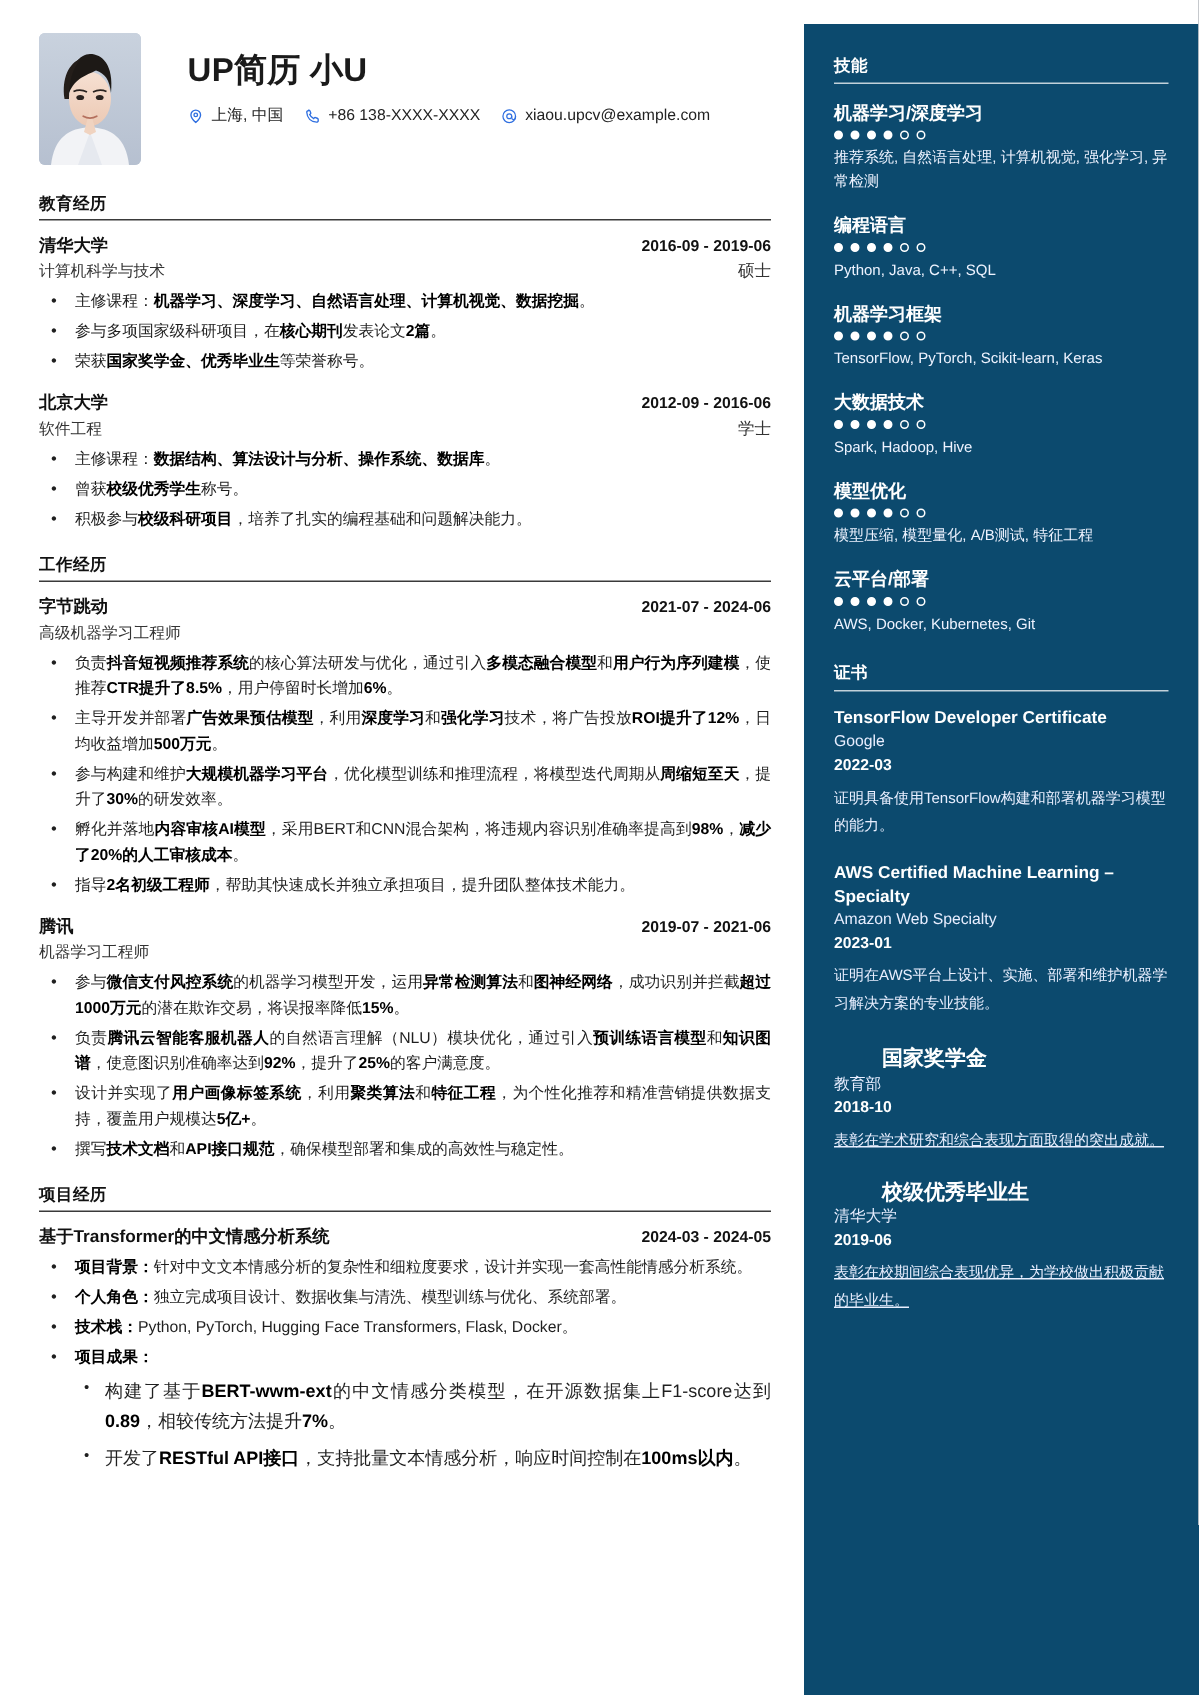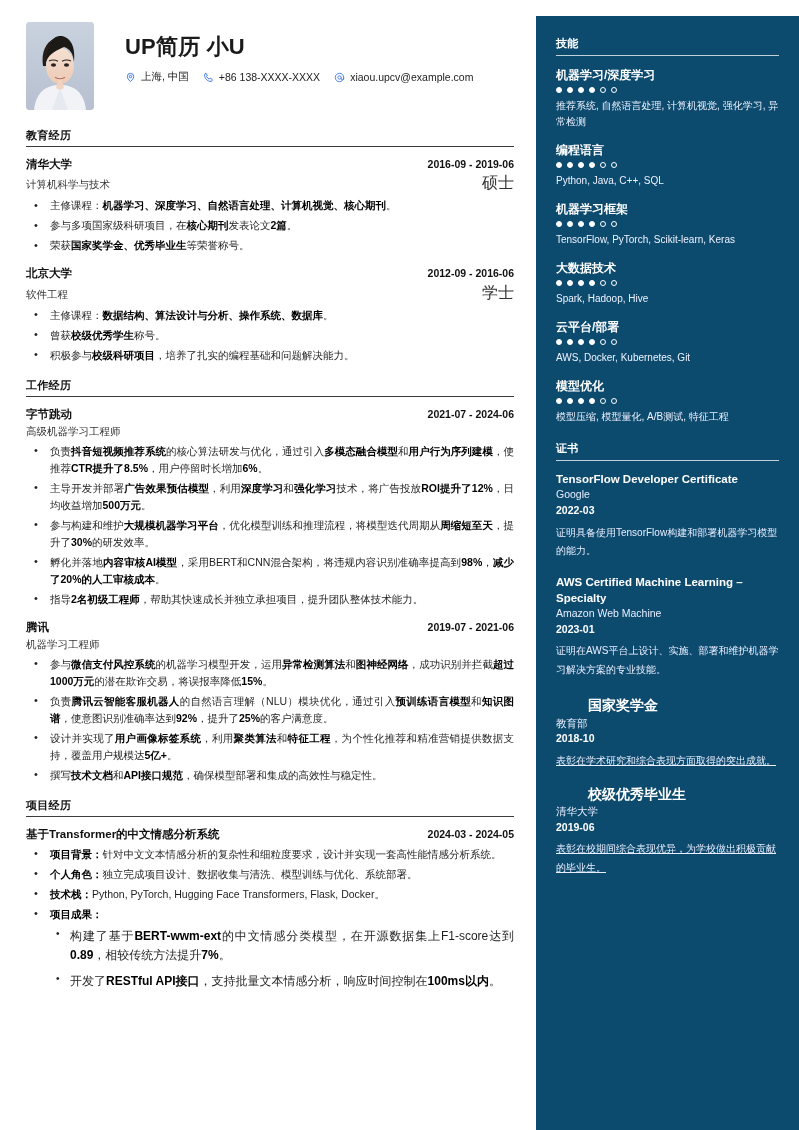--- a/index.html
+++ b/index.html
@@ -116,21 +116,21 @@
     font-weight: 700;
     color: #111;
     white-space: nowrap;
   }
   .entry-role {
     font-size: 10.5px;
     color: #333;
     line-height: 1.6;
   }
   .entry-degree {
-    font-size: 16px;
+    font-size: 11px;
     color: #333;
     white-space: nowrap;
     text-align: center;
   }
 
   ul.bullets {
     list-style: none;
     margin: 3px 0 0 0;
     padding: 0;
   }
@@ -342,21 +342,21 @@
           <div class="entry">
             <div class="entry-line1">
               <div class="entry-org">清华大学</div>
               <div class="entry-date">2016-09 - 2019-06</div>
             </div>
             <div class="entry-line2">
               <div class="entry-role">计算机科学与技术</div>
               <div class="entry-degree">硕士</div>
             </div>
             <ul class="bullets">
-              <li>主修课程：<span class="b">机器学习、深度学习、自然语言处理、计算机视觉、核心期刊</span>。</li>
+              <li>主修课程：<span class="b">机器学习、深度学习、自然语言处理、计算机视觉、数据挖掘</span>。</li>
               <li>参与多项国家级科研项目，在<span class="b">核心期刊</span>发表论文<span class="b">2篇</span>。</li>
               <li>荣获<span class="b">国家奖学金、优秀毕业生</span>等荣誉称号。</li>
             </ul>
           </div>
           <div class="entry">
             <div class="entry-line1">
               <div class="entry-org">北京大学</div>
               <div class="entry-date">2012-09 - 2016-06</div>
             </div>
             <div class="entry-line2">
@@ -479,58 +479,58 @@
               <span class="dot filled"></span>
               <span class="dot filled"></span>
               <span class="dot filled"></span>
               <span class="dot filled"></span>
               <span class="dot"></span>
               <span class="dot"></span>
             </div>
             <div class="skill-detail">Spark, Hadoop, Hive</div>
           </div>
           <div class="skill">
+            <div class="skill-name">模型优化</div>
+            <div class="dots">
+              <span class="dot filled"></span>
+              <span class="dot filled"></span>
+              <span class="dot filled"></span>
+              <span class="dot filled"></span>
+              <span class="dot"></span>
+              <span class="dot"></span>
+            </div>
+            <div class="skill-detail">模型压缩, 模型量化, A/B测试, 特征工程</div>
+          </div>
+          <div class="skill">
             <div class="skill-name">云平台/部署</div>
             <div class="dots">
               <span class="dot filled"></span>
               <span class="dot filled"></span>
               <span class="dot filled"></span>
               <span class="dot filled"></span>
               <span class="dot"></span>
               <span class="dot"></span>
             </div>
             <div class="skill-detail">AWS, Docker, Kubernetes, Git</div>
-          </div>
-          <div class="skill">
-            <div class="skill-name">模型优化</div>
-            <div class="dots">
-              <span class="dot filled"></span>
-              <span class="dot filled"></span>
-              <span class="dot filled"></span>
-              <span class="dot filled"></span>
-              <span class="dot"></span>
-              <span class="dot"></span>
-            </div>
-            <div class="skill-detail">模型压缩, 模型量化, A/B测试, 特征工程</div>
           </div>
         </div>
     </div>
 
     <div class="sb-section">
       <div class="sb-sec-title">证书</div>
       <div>
           <div class="cert">
             <div class="cert-name">TensorFlow Developer Certificate</div>
             <div class="cert-issuer">Google</div>
             <div class="cert-date">2022-03</div>
             <div class="cert-desc">证明具备使用TensorFlow构建和部署机器学习模型的能力。</div>
           </div>
           <div class="cert">
             <div class="cert-name">AWS Certified Machine Learning – Specialty</div>
-            <div class="cert-issuer">Amazon Web Machine</div>
+            <div class="cert-issuer">Amazon Web Specialty</div>
             <div class="cert-date">2023-01</div>
             <div class="cert-desc">证明在AWS平台上设计、实施、部署和维护机器学习解决方案的专业技能。</div>
           </div>
         </div>
     </div>
 
     <div class="sb-section">
       <div>
           <div class="award">
             <div class="award-name">国家奖学金</div>

